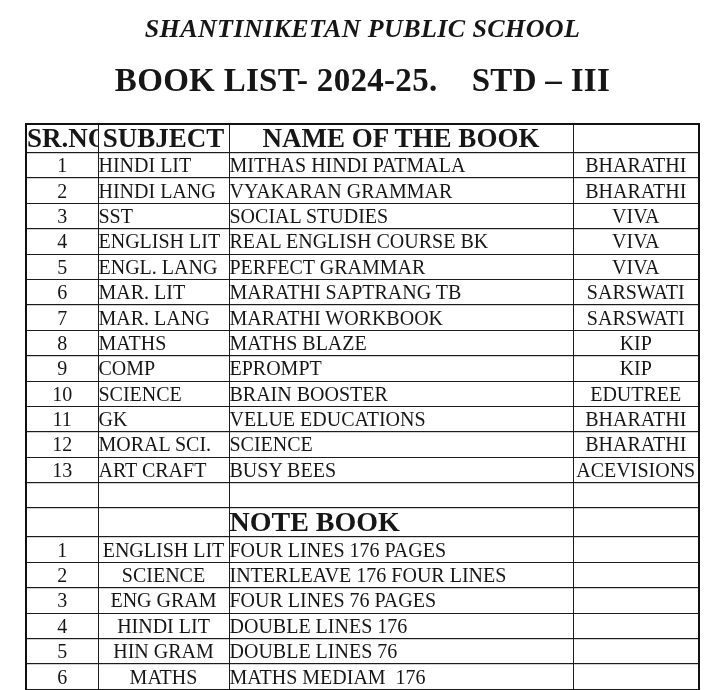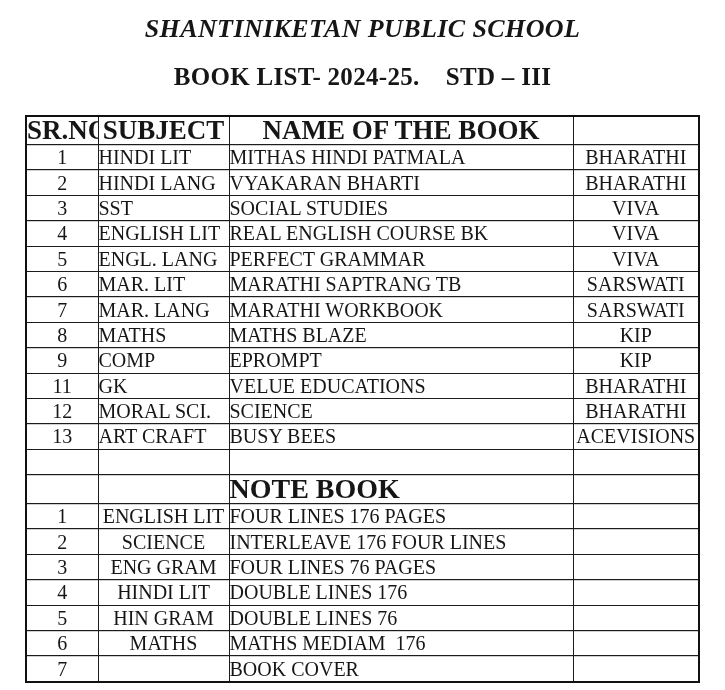--- a/index.html
+++ b/index.html
@@ -20,21 +20,21 @@
     text-align: center;
     font-size: 26px;
     font-weight: bold;
     letter-spacing: 0.4px;
     line-height: 1;
     font-style: italic;
   }
   .page-subtitle {
     margin: 22px 0 0 0;
     text-align: center;
-    font-size: 25px;
+    font-size: 33px;
     font-weight: bold;
     letter-spacing: 0.3px;
     line-height: 1;
     white-space: pre; 
   }
   table.booklist {
     border-collapse: collapse;
     table-layout: fixed;
     width: 673px;
     margin: 26px 0 0 25px;
@@ -98,21 +98,21 @@
     <tbody id="books-body">
         <tr>
           <td class="c-sr">1</td>
           <td class="c-sub">HINDI LIT</td>
           <td class="c-book">MITHAS HINDI PATMALA</td>
           <td class="c-pub">BHARATHI</td>
         </tr>
         <tr>
           <td class="c-sr">2</td>
           <td class="c-sub">HINDI LANG</td>
-          <td class="c-book">VYAKARAN BHARTI</td>
+          <td class="c-book">VYAKARAN GRAMMAR</td>
           <td class="c-pub">BHARATHI</td>
         </tr>
         <tr>
           <td class="c-sr">3</td>
           <td class="c-sub">SST</td>
           <td class="c-book">SOCIAL STUDIES</td>
           <td class="c-pub">VIVA</td>
         </tr>
         <tr>
           <td class="c-sr">4</td>
@@ -142,20 +142,26 @@
           <td class="c-sr">8</td>
           <td class="c-sub">MATHS</td>
           <td class="c-book">MATHS BLAZE</td>
           <td class="c-pub">KIP</td>
         </tr>
         <tr>
           <td class="c-sr">9</td>
           <td class="c-sub">COMP</td>
           <td class="c-book">EPROMPT</td>
           <td class="c-pub">KIP</td>
+        </tr>
+        <tr>
+          <td class="c-sr">10</td>
+          <td class="c-sub">SCIENCE</td>
+          <td class="c-book">BRAIN BOOSTER</td>
+          <td class="c-pub">EDUTREE</td>
         </tr>
         <tr>
           <td class="c-sr">11</td>
           <td class="c-sub">GK</td>
           <td class="c-book">VELUE EDUCATIONS</td>
           <td class="c-pub">BHARATHI</td>
         </tr>
         <tr>
           <td class="c-sr">12</td>
           <td class="c-sub">MORAL SCI.</td>

